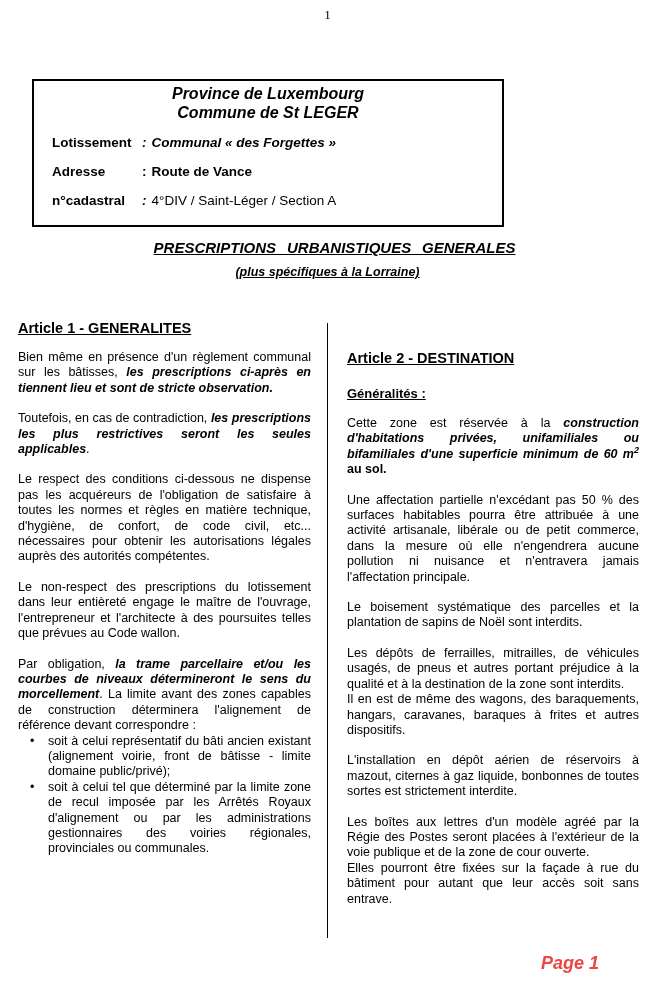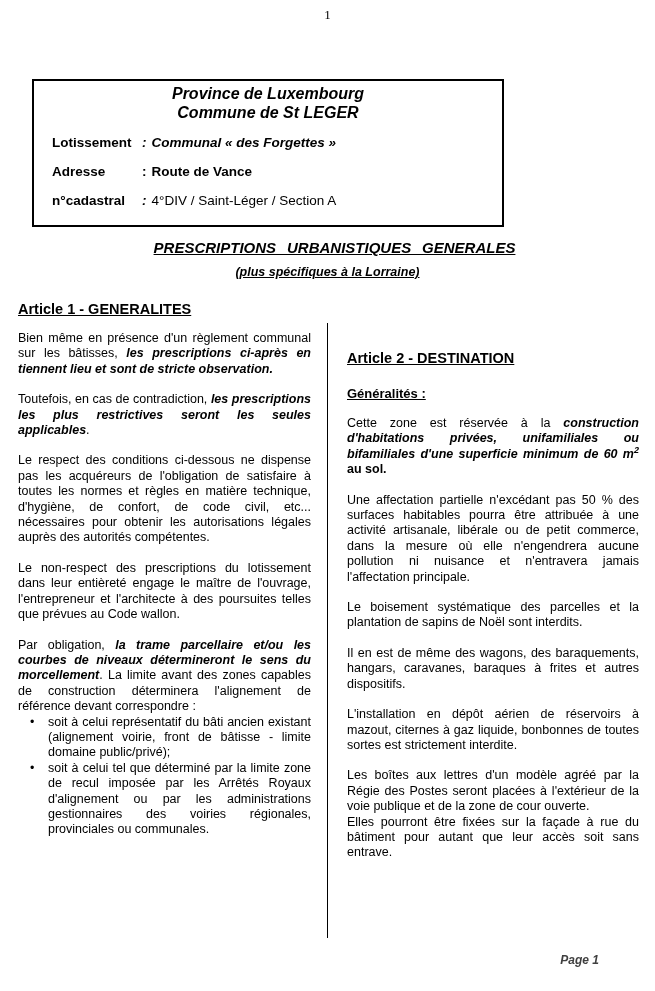--- a/index.html
+++ b/index.html
@@ -29,21 +29,21 @@
   .main-title {
     font-weight:bold; font-style:italic; font-size:15px;
     text-decoration:underline; word-spacing:0.45em;padding-left:14px;
   }
   .sub-title {
     margin-top:9px; font-weight:bold; font-style:italic; font-size:12.5px;
     text-decoration:underline;
   }
   .divider { position:absolute; left:327px; top:323px; height:615px; width:0; border-left:1.5px solid #000; }
   .col { position:absolute; }
-  .col-left  { left:18px;  top:301px; width:293px; }
+  .col-left  { left:18px;  top:320px; width:293px; }
   .col-right { left:347px; top:350px; width:292px; }
   .art-heading {
     margin:0 0 14px 0; font-size:14.5px; font-weight:bold;
     text-decoration:underline;
   }
   .sub-heading {
     margin:0 0 15px 0; font-size:13px; font-weight:bold;
     text-decoration:underline;
   }
   .col-right .art-heading { margin-bottom:20px; }
@@ -54,21 +54,21 @@
   .para.tight { margin-bottom:0; }
   .bullets { margin:0; padding:0; list-style:none; }
   .bullets li {
     display:flex; font-size:12.5px; line-height:15.4px;
   }
   .bullet-marker { flex:none; width:18px; padding-left:12px; }
   .bullet-text { text-align:justify; }
   sup { font-size:9px; line-height:0; }
   .footer {
     position:absolute; top:953px; right:56px;
-    font-size:12px; font-weight:bold; font-style:italic; color:#404040;
+    font-size:18px; font-weight:bold; font-style:italic; color:#ef4444;
   }
 </style>
 </head>
 <body>
 
 <div class="page">
 
   <div class="page-num">1</div>
 
   <div class="header-box">
@@ -116,20 +116,21 @@
       </li>
     </ul>
   </div>
 
   <div class="col col-right">
     <h2 class="art-heading">Article 2 - DESTINATION</h2>
     <div class="sub-heading">Généralités :</div>
     <div class="para"><span class="reg">Cette zone est réservée à la </span><span class="bi">construction d'habitations privées, unifamiliales ou bifamiliales d'une superficie minimum de 60  m</span><sup class="bi">2</sup><span class="b"> au sol.</span></div>
     <div class="para">Une affectation partielle n'excédant pas 50 % des surfaces habitables pourra être attribuée à une activité artisanale, libérale ou de petit commerce, dans la mesure où elle n'engendrera aucune pollution ni nuisance et n'entravera jamais l'affectation principale.</div>
     <div class="para">Le boisement systématique des parcelles et la plantation de sapins de Noël sont interdits.</div>
+    <div class="para tight">Les dépôts de ferrailles, mitrailles, de véhicules usagés, de pneus et autres portant préjudice à la qualité et à la destination de la zone sont interdits.</div>
     <div class="para">Il en est de même des wagons, des baraquements, hangars, caravanes, baraques à frites et autres dispositifs.</div>
     <div class="para">L'installation en dépôt aérien de réservoirs à mazout, citernes à gaz liquide, bonbonnes de toutes sortes est strictement interdite.</div>
     <div class="para tight">Les boîtes aux lettres d'un modèle agréé par la Régie des Postes seront placées à l'extérieur de la voie publique et de la zone de cour ouverte.</div>
     <div class="para">Elles pourront être fixées sur la façade à rue du bâtiment pour autant que leur accès soit sans entrave.</div>
   </div>
 
   <div class="footer">Page 1</div>
 
 </div>
 

